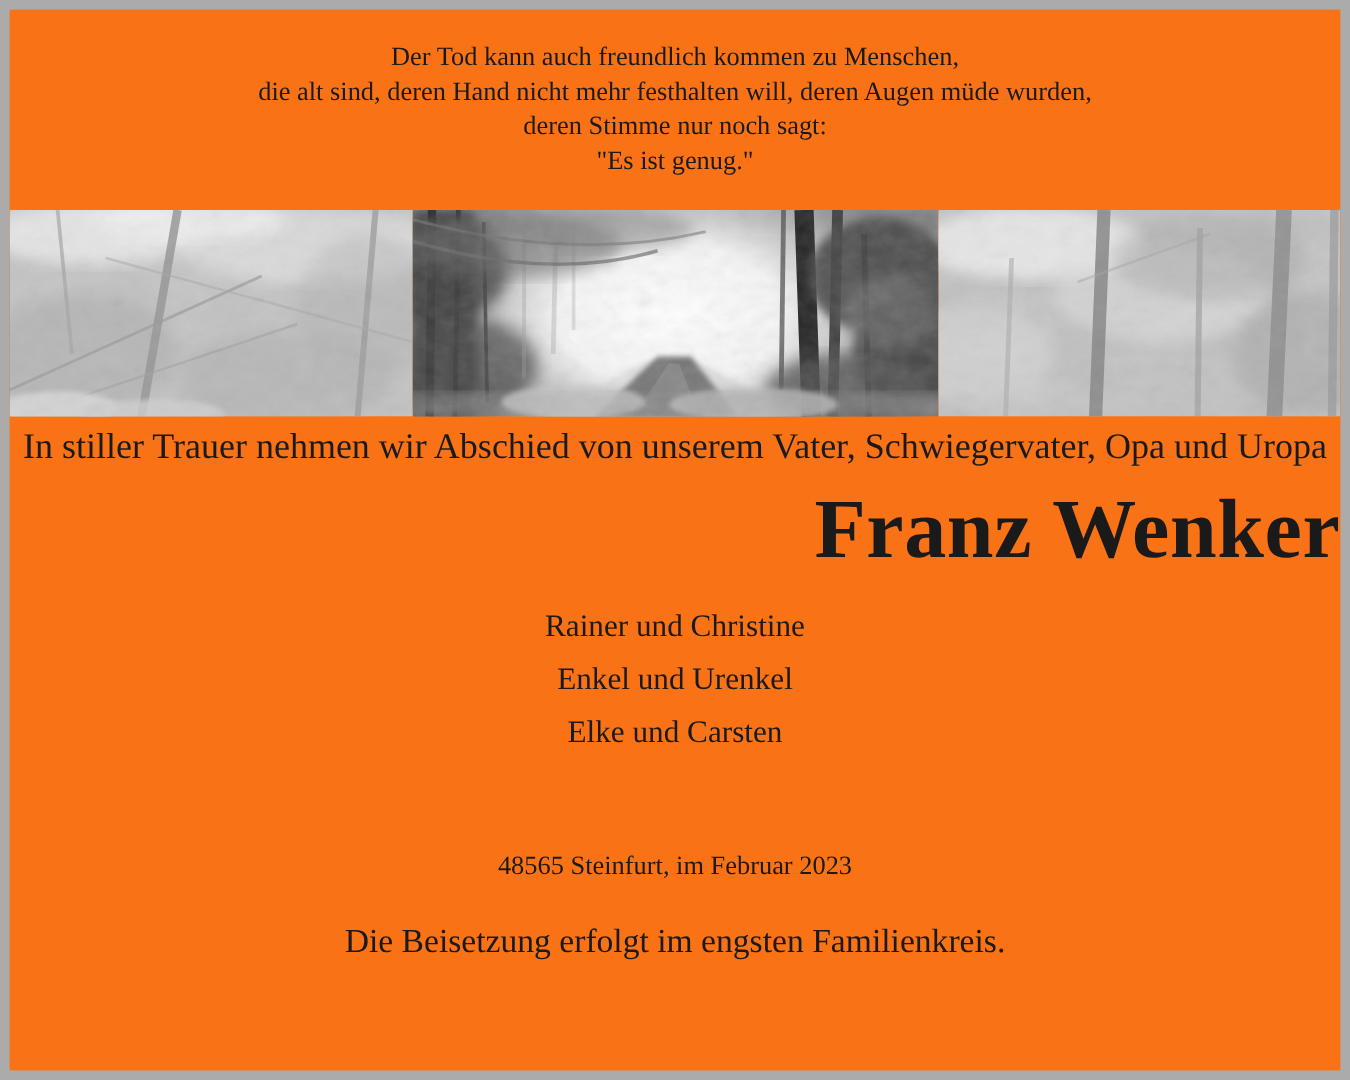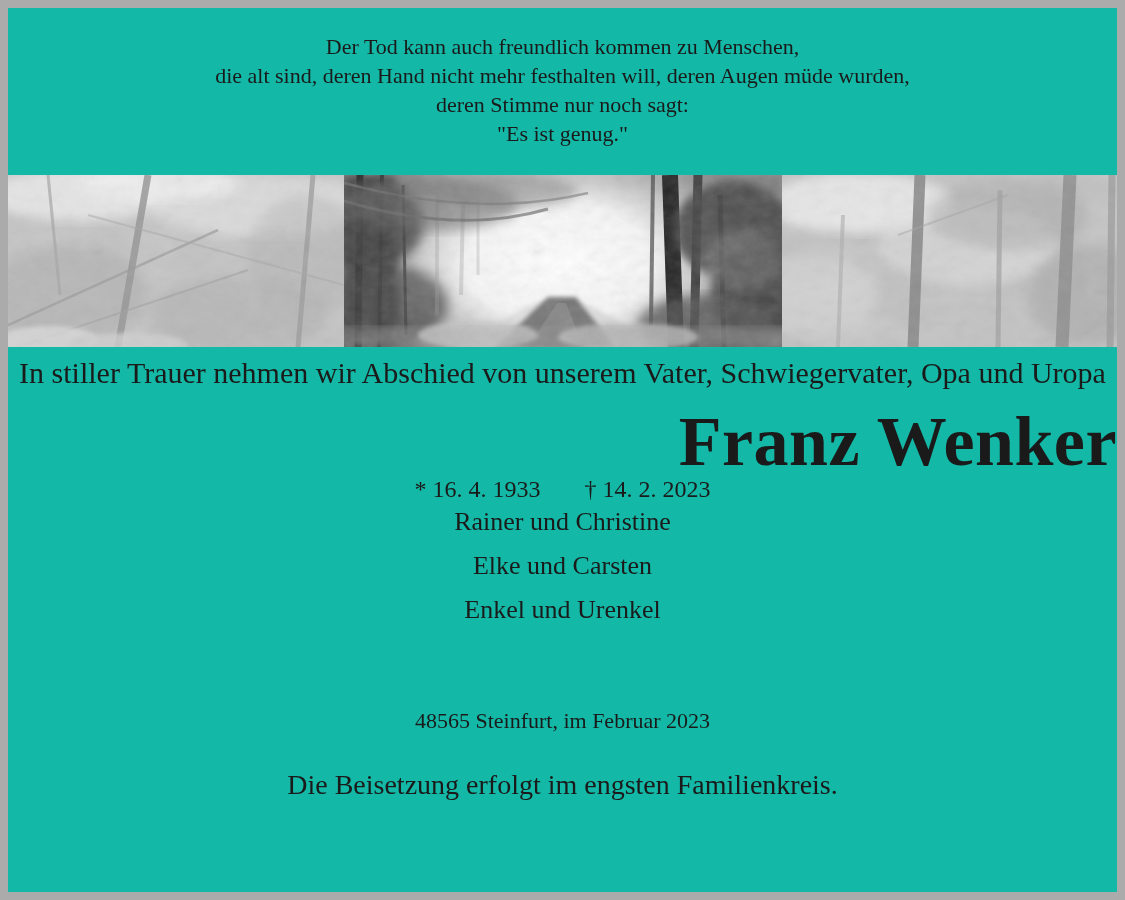--- a/index.html
+++ b/index.html
@@ -1,21 +1,21 @@
 <!DOCTYPE html>
 <html><head>
 <meta charset="utf-8">
 <style>
   html,body{margin:0;padding:0;background:#ffffff;}
   .page{
     position:relative;
     width:1125px;height:900px;
     box-sizing:border-box;
     border:8px solid #ababab;
-    background:#14b8a6;
+    background:#f97316;
     font-family:"Liberation Serif","DejaVu Serif",serif;
     color:#1a1a1a;
     overflow:hidden;
   }
   .centered{position:absolute;left:0;right:0;text-align:center;}
   .poem{top:24px;font-size:22px;line-height:29px;}
   .banner{position:absolute;top:167px;left:0;width:1109px;height:172px;}
   .banner svg{display:block;}
   .intro{top:350px;font-size:30px;line-height:30px;}
   .deceased-name{top:392px;font-size:70px;line-height:84px;font-weight:700;letter-spacing:0.5px;text-align:right;}
@@ -157,28 +157,25 @@
         <path d="M890,60 L1000,20" stroke="#a5a5a5" stroke-width="2" opacity="0.5" fill="none"></path>
         <rect x="774" y="0" width="335" height="172" filter="url(#grain)" opacity="0.3"></rect>
       </g>
     </svg>
   </div>
 
   <div class="centered intro">In stiller Trauer nehmen wir Abschied von unserem Vater, Schwiegervater, Opa und Uropa</div>
 
   <div class="centered deceased-name">Franz Wenker</div>
 
-  <div class="centered dates">
-    <span class="birth">* 16. 4. 1933</span><span class="death">† 14. 2. 2023</span>
-  </div>
 
   <div class="centered mourners">
     <div>Rainer und Christine</div>
+    <div>Enkel und Urenkel</div>
     <div>Elke und Carsten</div>
-    <div>Enkel und Urenkel</div>
   </div>
 
   <div class="centered place">48565 Steinfurt, im Februar 2023</div>
 
   <div class="centered funeral">Die Beisetzung erfolgt im engsten Familienkreis.</div>
 
 
 </div>
 
 </body></html>

